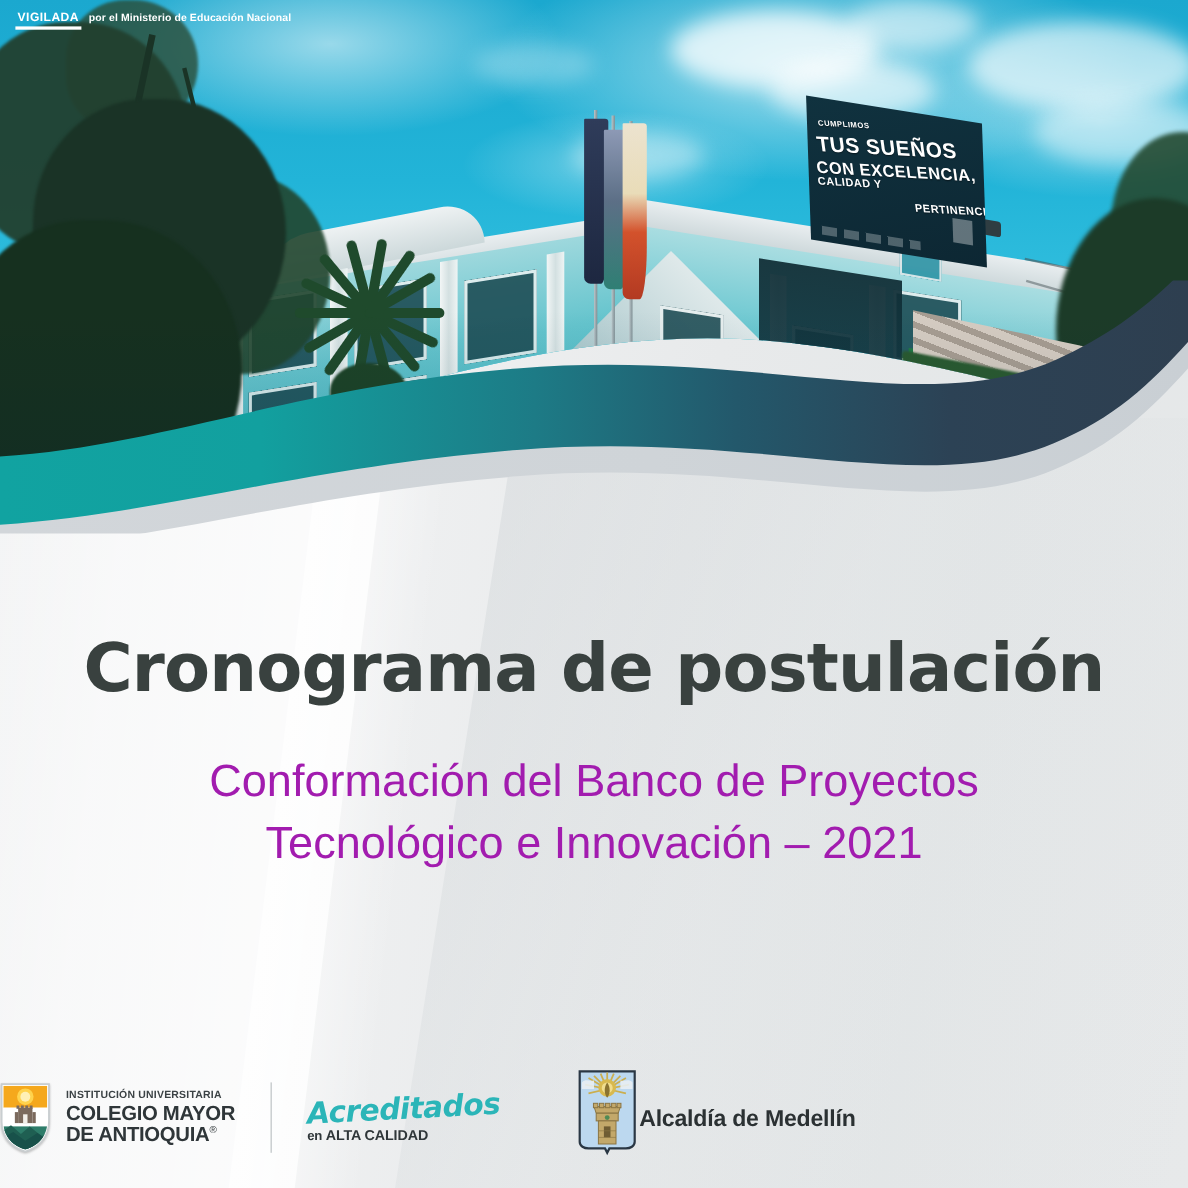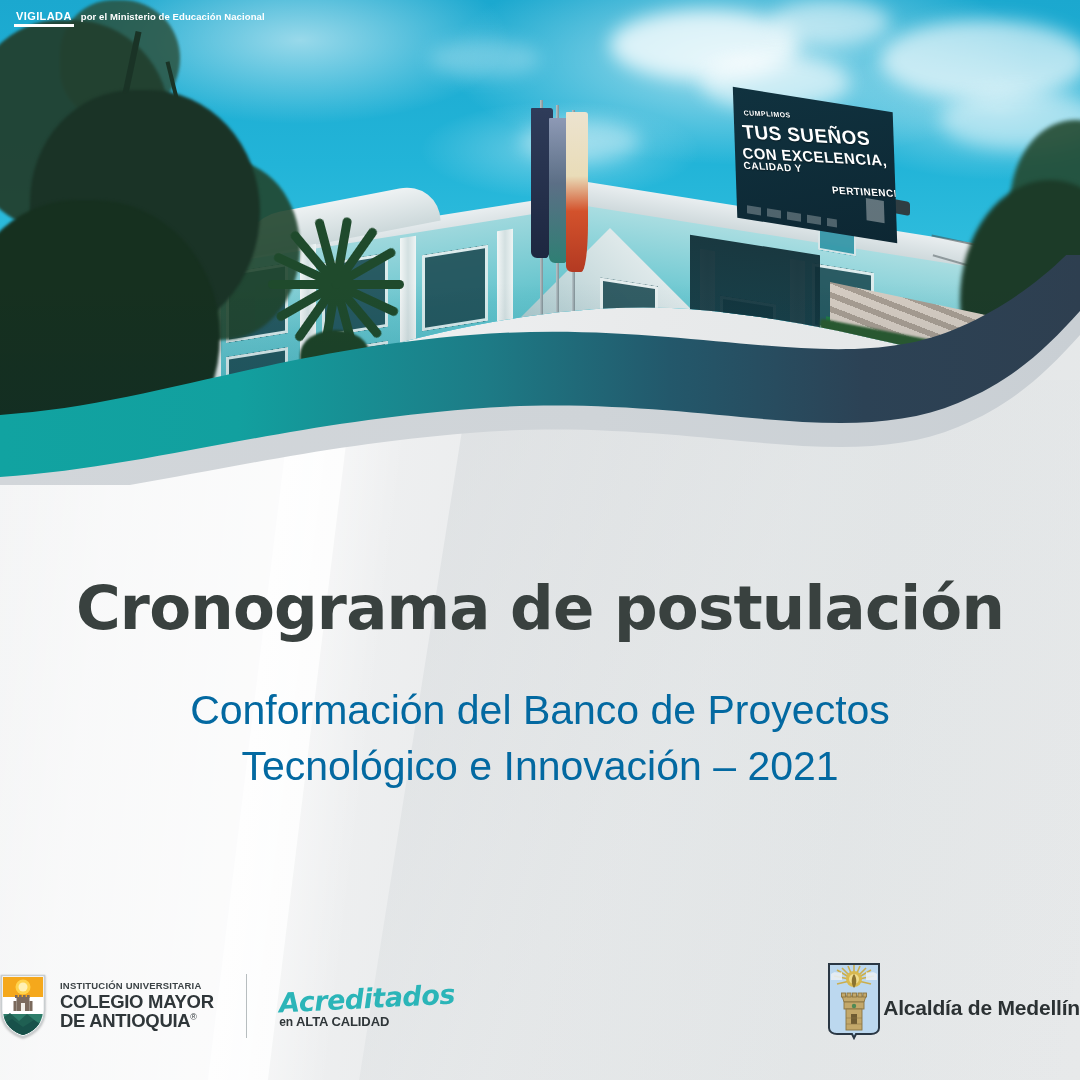--- a/index.html
+++ b/index.html
@@ -203,29 +203,29 @@
   .vig-rest{font-size:9.5px;font-weight:bold;color:#ffffff;letter-spacing:.1px;}
 
   
   .title{
     position:absolute;left:0;right:0;top:531px;text-align:center;
     font-size:61px;font-weight:bold;color:#39413f;letter-spacing:-.8px;
     font-family:"DejaVu Sans","Liberation Sans",sans-serif;
   }
   .subtitle{
     position:absolute;left:70px;right:70px;top:683px;text-align:center;
-    font-size:41px;color:#0369a1;line-height:1.36;font-weight:400;
+    font-size:41px;color:#a21caf;line-height:1.36;font-weight:400;
     font-family:"Liberation Sans",sans-serif;
   }
   .subtitle div{white-space:nowrap;}
 
   
   .footer{
-    position:absolute;left:0;right:0;bottom:14px;height:120px;
-    display:flex;align-items:center;justify-content:space-between;gap:0;
+    position:absolute;left:0;right:0;bottom:4px;height:120px;
+    display:flex;align-items:center;justify-content:flex-start;gap:0;
   }
   .logo-group{display:flex;align-items:center;gap:14px;}
 
   .shield{
     width:46px;height:64px;position:relative;flex:0 0 auto;
     filter:drop-shadow(0 1px 1px rgba(0,0,0,.25));
   }
   .cm-text{display:flex;flex-direction:column;line-height:1;}
   .cm-l1{font-size:9.5px;font-weight:bold;color:#3b4245;letter-spacing:.2px;margin-bottom:2px;}
   .cm-l2{font-size:18.5px;font-weight:bold;color:#2f3639;letter-spacing:-.3px;line-height:1.02;}

